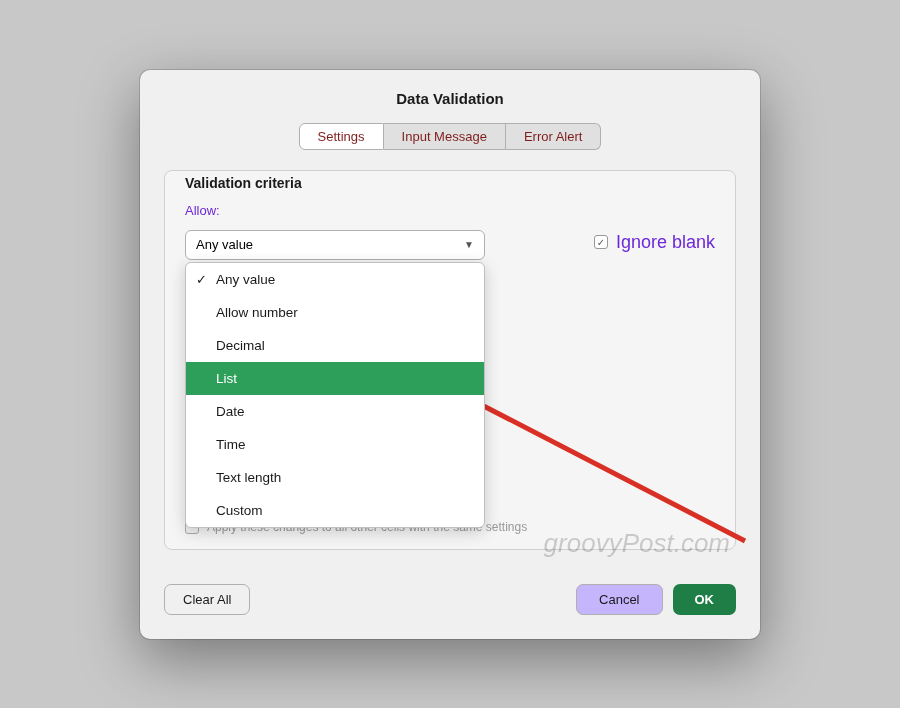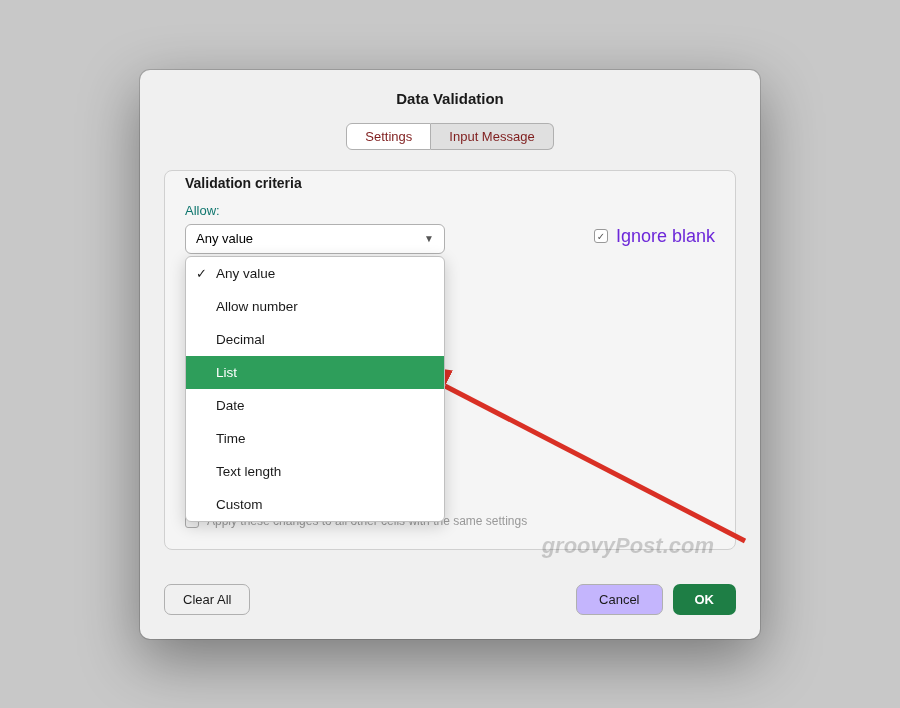--- a/index.html
+++ b/index.html
@@ -76,34 +76,34 @@
 
     .section-title {
       font-size: 14px;
       font-weight: 700;
       color: #1a1a1a;
       margin-bottom: 12px;
     }
 
     .allow-label {
       font-size: 13px;
-      color: #0f766e;
-      margin-bottom: 6px;
+      color: #6d28d9;
+      margin-bottom: 12px;
     }
 
     .allow-row {
       display: flex;
       align-items: flex-start;
       gap: 16px;
       position: relative;
     }
 
     .dropdown-wrapper {
       position: relative;
-      width: 260px;
+      width: 300px;
     }
 
     .dropdown-trigger {
       width: 100%;
       height: 30px;
       background: #fff;
       border: 1px solid #b0b0b0;
       border-radius: 6px;
       display: flex;
       align-items: center;
@@ -237,37 +237,38 @@
       border-radius: 7px;
       font-size: 13px;
       font-weight: 600;
       color: #fff;
       cursor: pointer;
     }
 
     .watermark {
       position: absolute;
       bottom: 80px;
-      right: 46px;
-      font-size: 22px;
+      right: 30px;
+      font-size: 26px;
       color: rgba(0,0,0,0.18);
       font-style: italic;
-      font-weight: 700;
+      font-weight: 400;
       pointer-events: none;
     }
   </style>
 </head>
 <body>
 
 <div class="dialog">
   <div class="dialog-title">Data Validation</div>
 
   <div class="tabs">
     <div class="tab active">Settings</div>
     <div class="tab">Input Message</div>
+    <div class="tab">Error Alert</div>
   </div>
 
   <div class="dialog-body">
     <div class="section-title">Validation criteria</div>
     <div class="allow-label">Allow:</div>
 
     <div class="allow-row">
       <div class="dropdown-wrapper">
         <div class="dropdown-trigger">
           <span>Any value</span>

